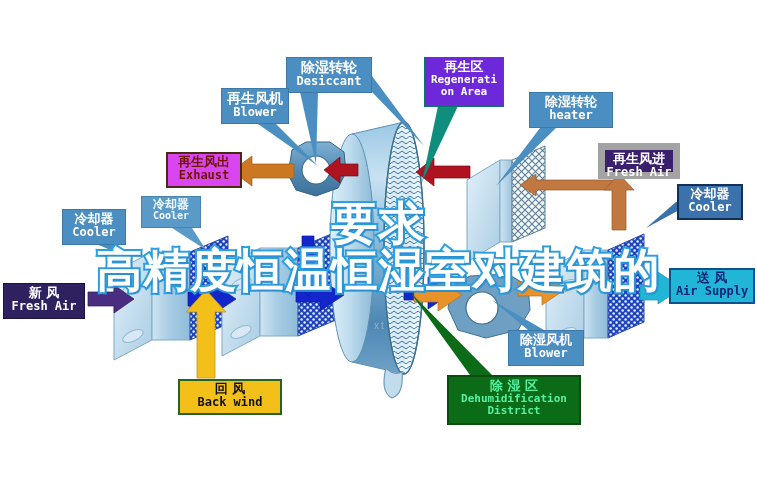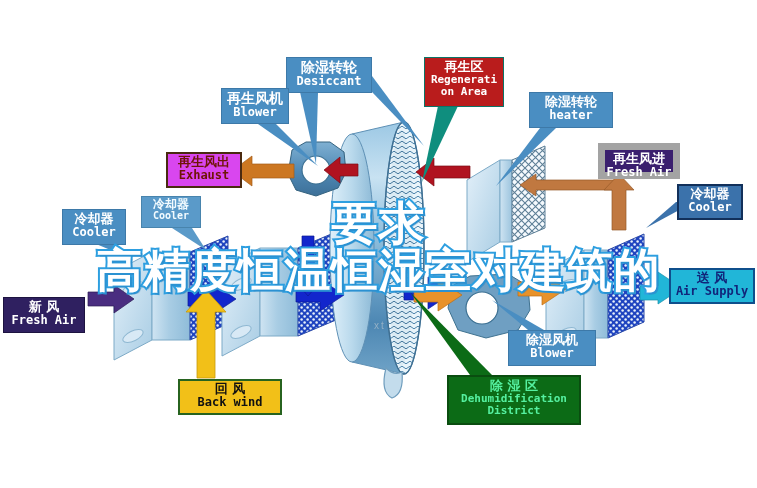--- a/index.html
+++ b/index.html
@@ -45,39 +45,38 @@
     background:#5a9ac9;
     color:#f2fbff;
     border:1px solid #4884ad;
   }
   .lb-navyborder{
     background:#3b72ab;
     color:#ffffff;
     border:2px solid #12305a;
   }
   .lb-teal{
-    background:#b91c1c;
+    background:#6d28d9;
     color:#ffffff;
     border:1px solid #0b7467;
   }
   .lb-orange{
     background:#d946ef;
     color:#6e1505;
     border:2px solid #4a2a10;
   }
   .lb-purple{
     background:#3a1f6e;
     color:#ffffff;
     border:7px solid #a3a3a3;
   }
   .lb-purple2{
     background:#2f2060;
     color:#ffffff;
     border:1px solid #1d1340;
-    margin-top:14px;
   }
   .lb-cyan{
     background:#21b6d8;
     color:#11257a;
     border:2px solid #0f4f8c;
   }
   .lb-green{
     background:#0c6b16;
     color:#55f0a0;
     border:2px solid #0a4d10;
@@ -354,21 +353,21 @@
   <div class="label lb-purple2" style="left:3px;top:283px;width:82px;height:36px;padding-top:2px;">
     <span class="cn" style="font-size:13px;">新    风</span>
     <span class="en" style="font-size:12px;">Fresh Air</span>
   </div>
 
   <div class="label lb-cyan" style="left:669px;top:268px;width:86px;height:36px;padding-top:1px;">
     <span class="cn" style="font-size:13px;">送   风</span>
     <span class="en" style="font-size:12px;">Air Supply</span>
   </div>
 
-  <div class="label lb-blue" style="left:508px;top:330px;width:88px;height:36px;padding-top:2px;">
+  <div class="label lb-blue" style="left:508px;top:330px;width:76px;height:36px;padding-top:2px;">
     <span class="cn" style="font-size:13px;">除湿风机</span>
     <span class="en" style="font-size:12px;">Blower</span>
   </div>
 
   <div class="label lb-green" style="left:447px;top:375px;width:134px;height:50px;padding-top:2px;">
     <span class="cn" style="font-size:13px;">除   湿   区</span>
     <span class="en" style="font-size:11px;">Dehumidification</span>
     <span class="en" style="font-size:11px;">District</span>
   </div>
 

